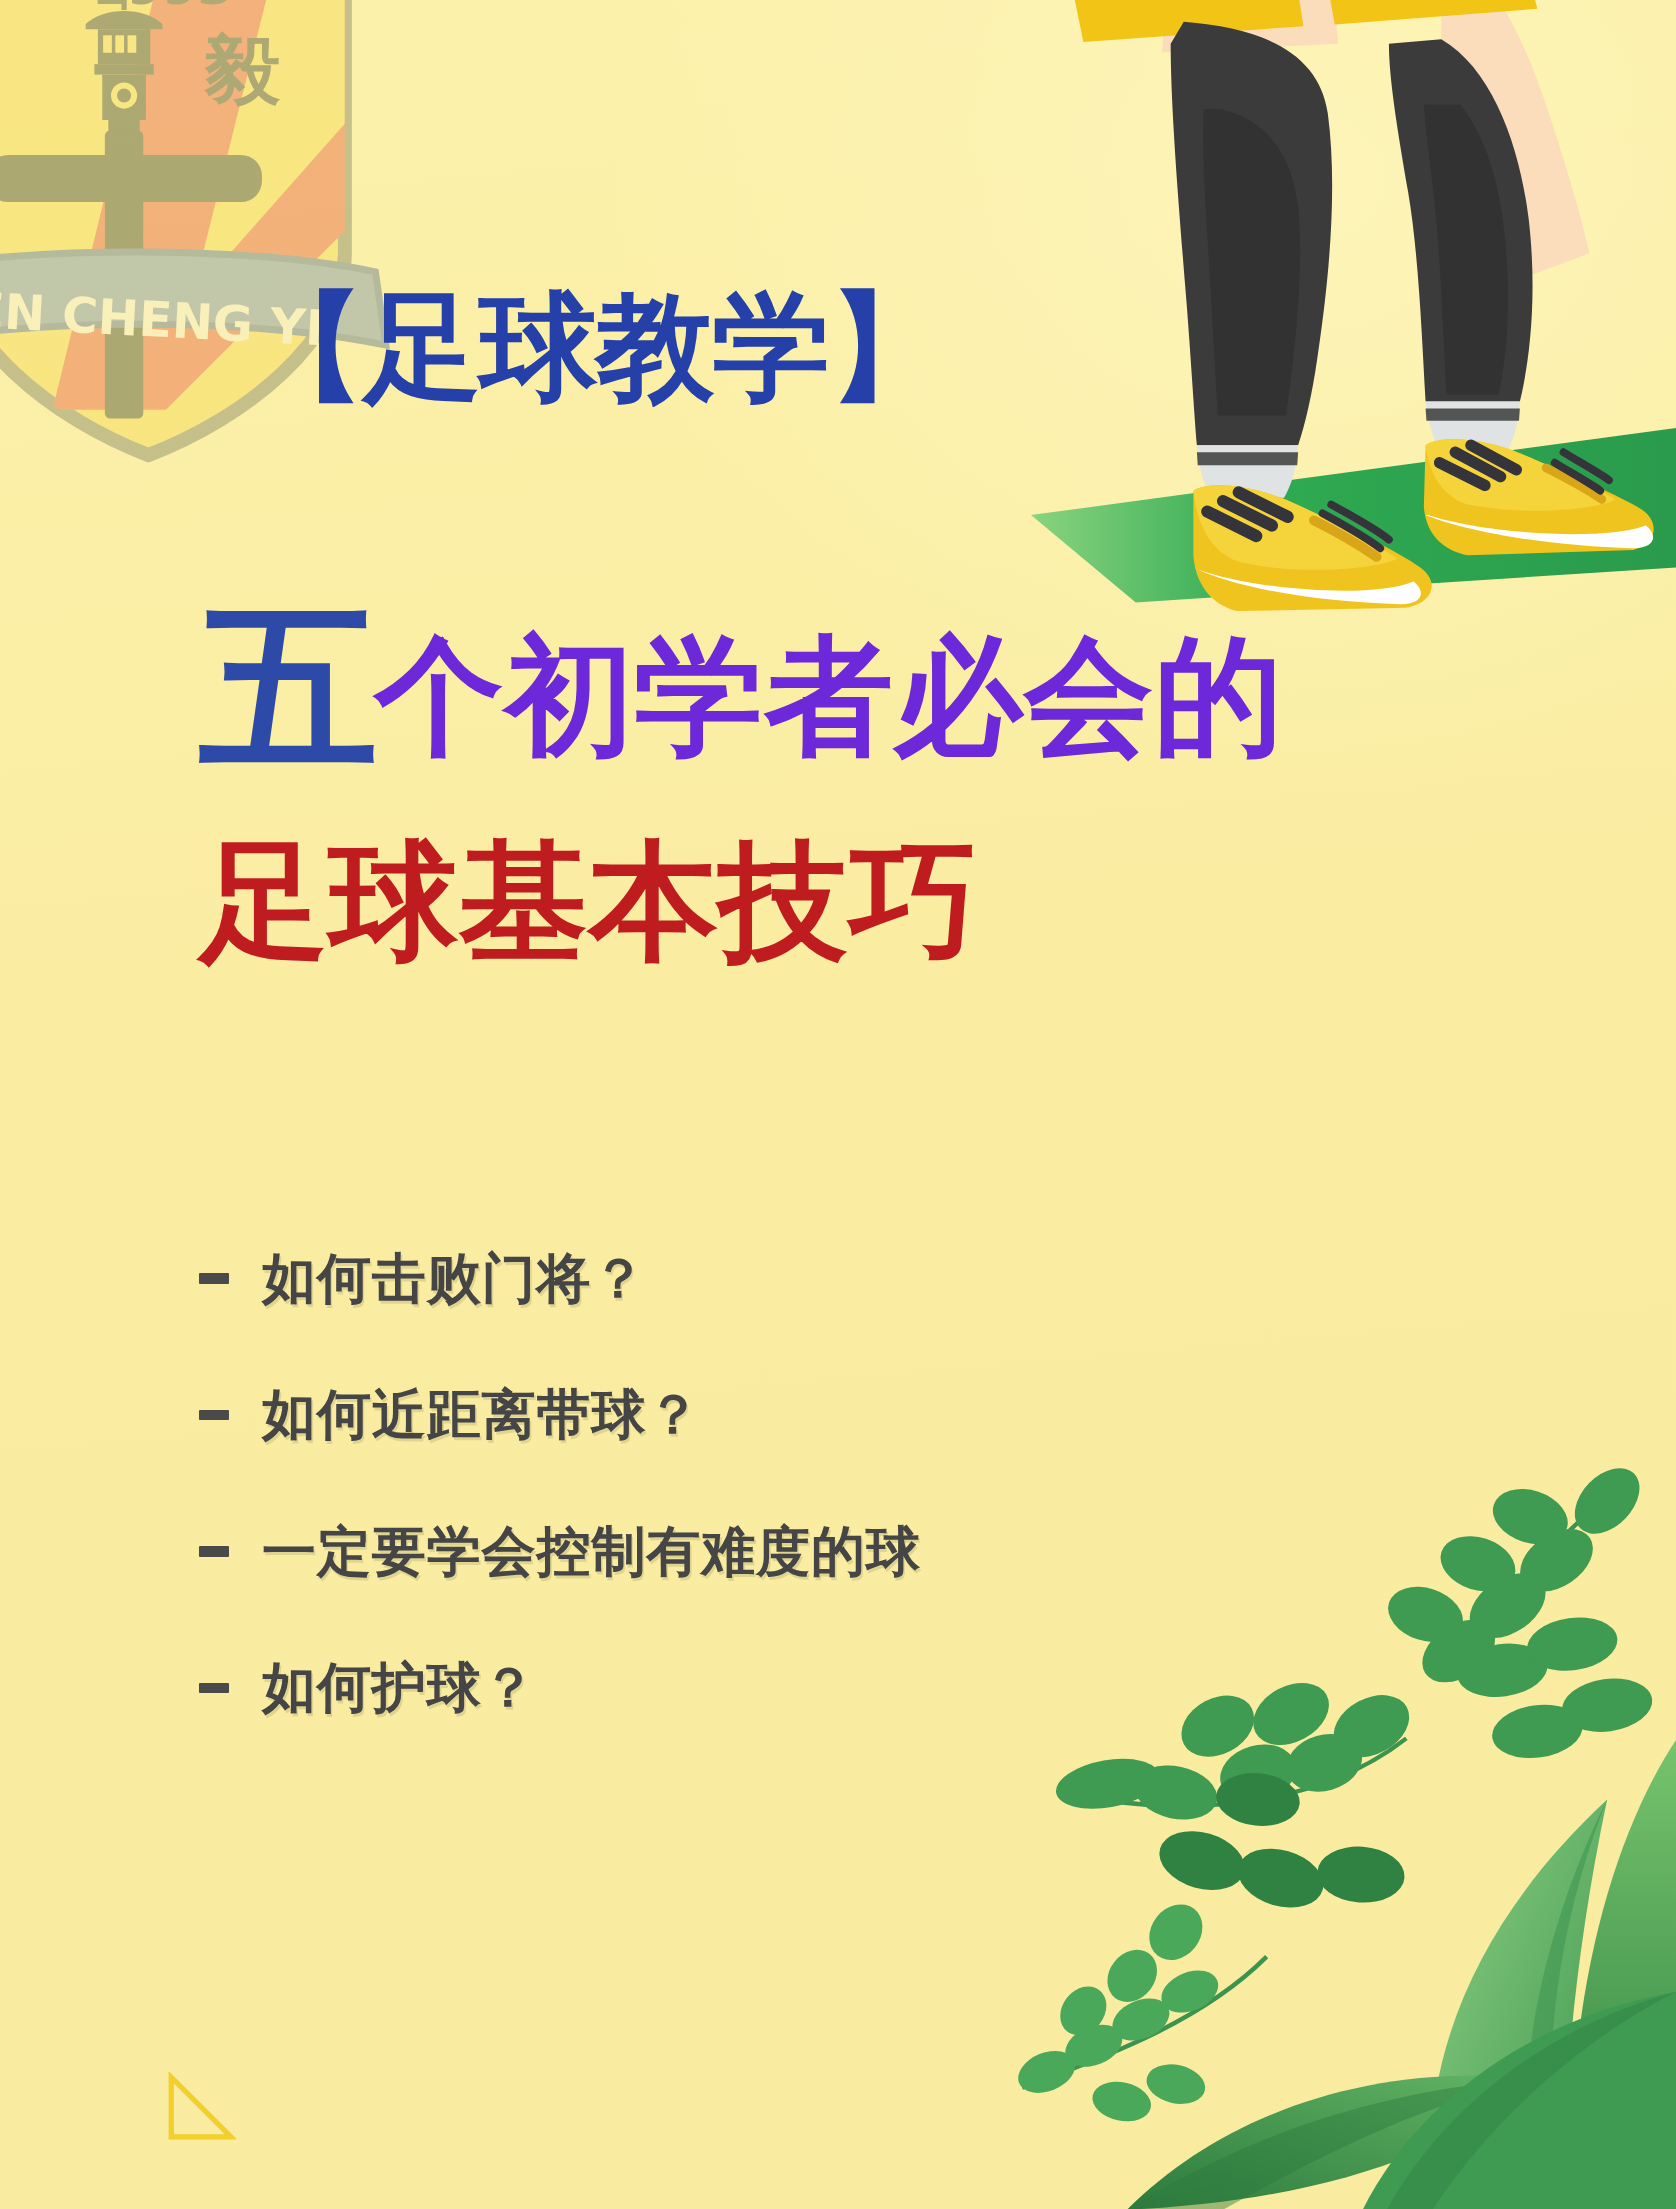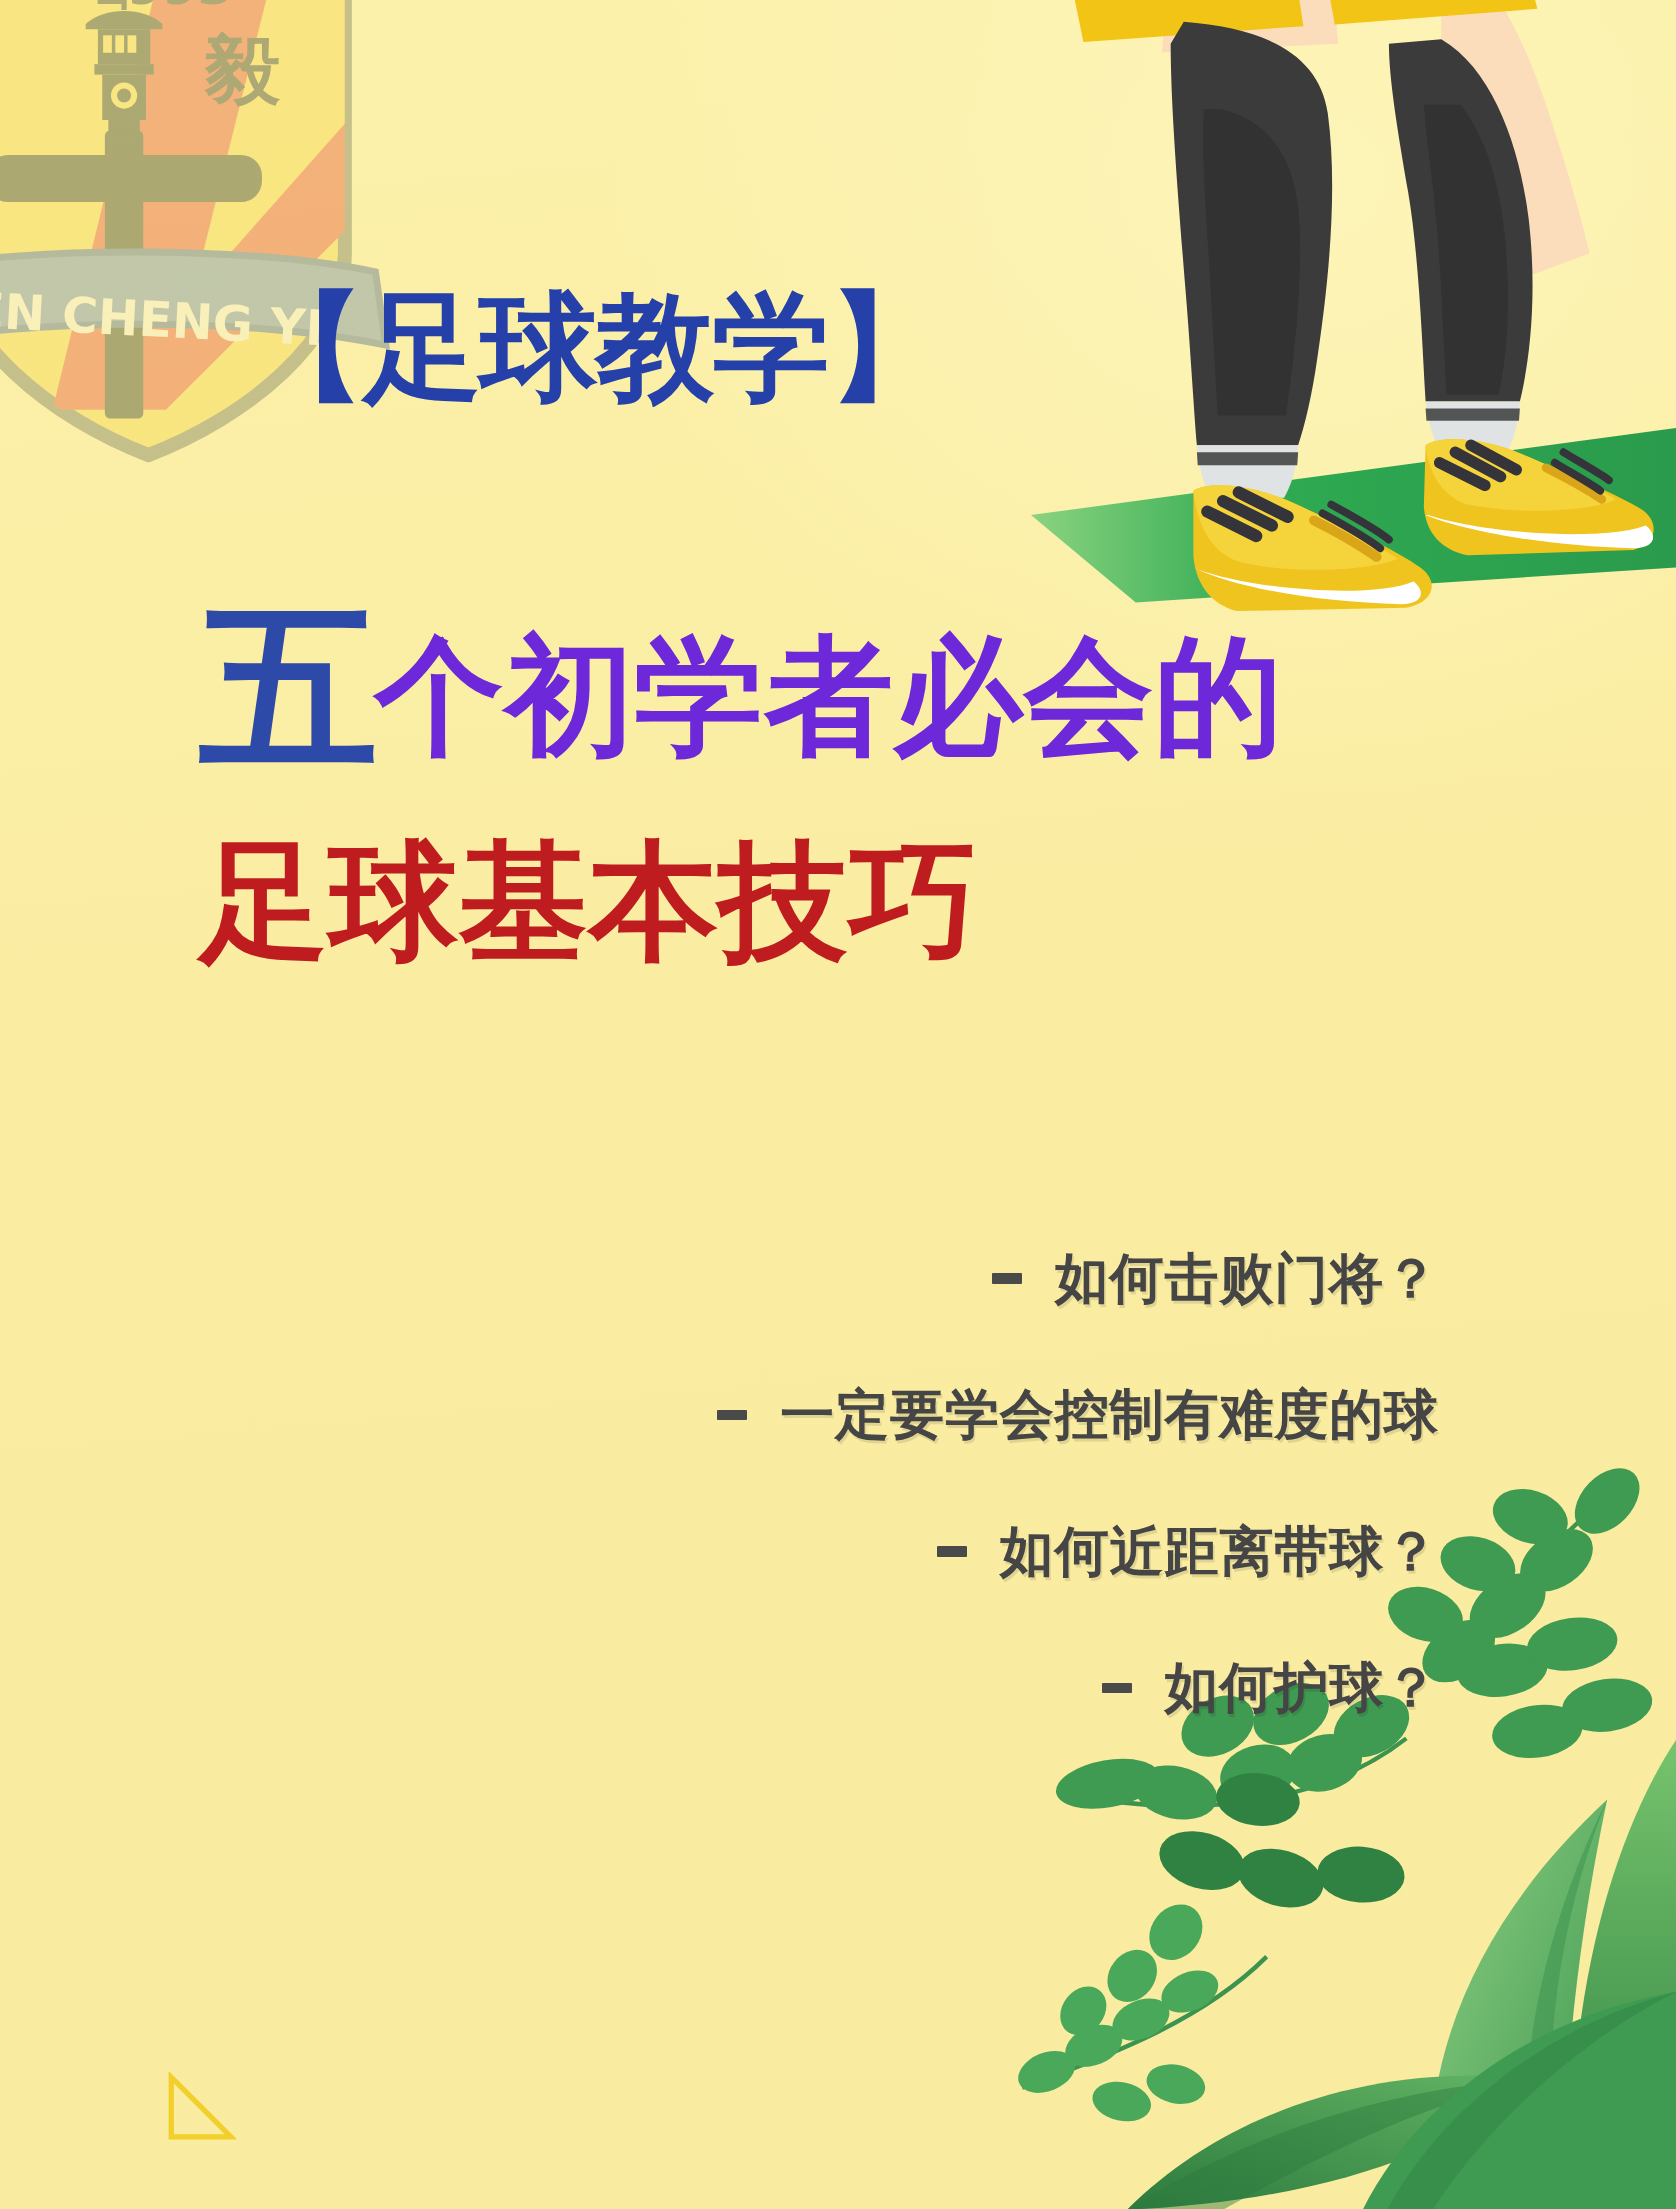--- a/index.html
+++ b/index.html
@@ -110,21 +110,20 @@
   
   .bullets{
     position:absolute;
     left:199px; top:1249px;
     width:1240px;
   }
   .bullet{
     display:flex;
     align-items:center;
     margin-bottom:77px;
-    justify-content:flex-end;
   }
   .bullet:last-child{ margin-bottom:0; }
   .bullet-dash{
     width:30px; height:10.5px;
     background:#4a4a4a;
     margin-right:33px;
     flex:0 0 auto;
     border-radius:0.9px;
   }
   .bullet-text{
@@ -361,26 +360,26 @@
     <div class="bullets">
 
       <div class="bullet">
         <span class="bullet-dash"></span>
         <span class="bullet-text">如何击败门将？</span>
       </div>
 
 
       <div class="bullet">
         <span class="bullet-dash"></span>
-        <span class="bullet-text">一定要学会控制有难度的球</span>
+        <span class="bullet-text">如何近距离带球？</span>
       </div>
 
       <div class="bullet">
         <span class="bullet-dash"></span>
-        <span class="bullet-text">如何近距离带球？</span>
+        <span class="bullet-text">一定要学会控制有难度的球</span>
       </div>
 
       <div class="bullet">
         <span class="bullet-dash"></span>
         <span class="bullet-text">如何护球？</span>
       </div>
 
     </div>
   </div>
 

